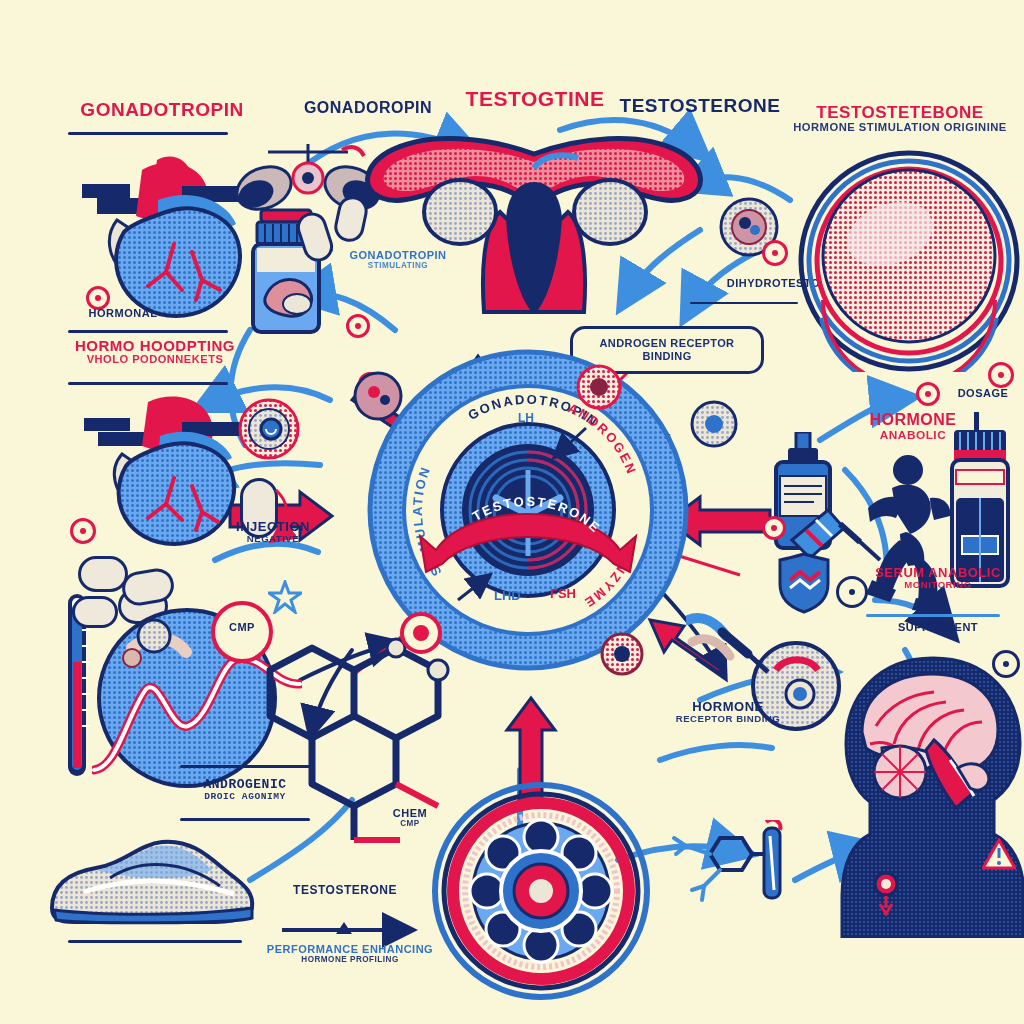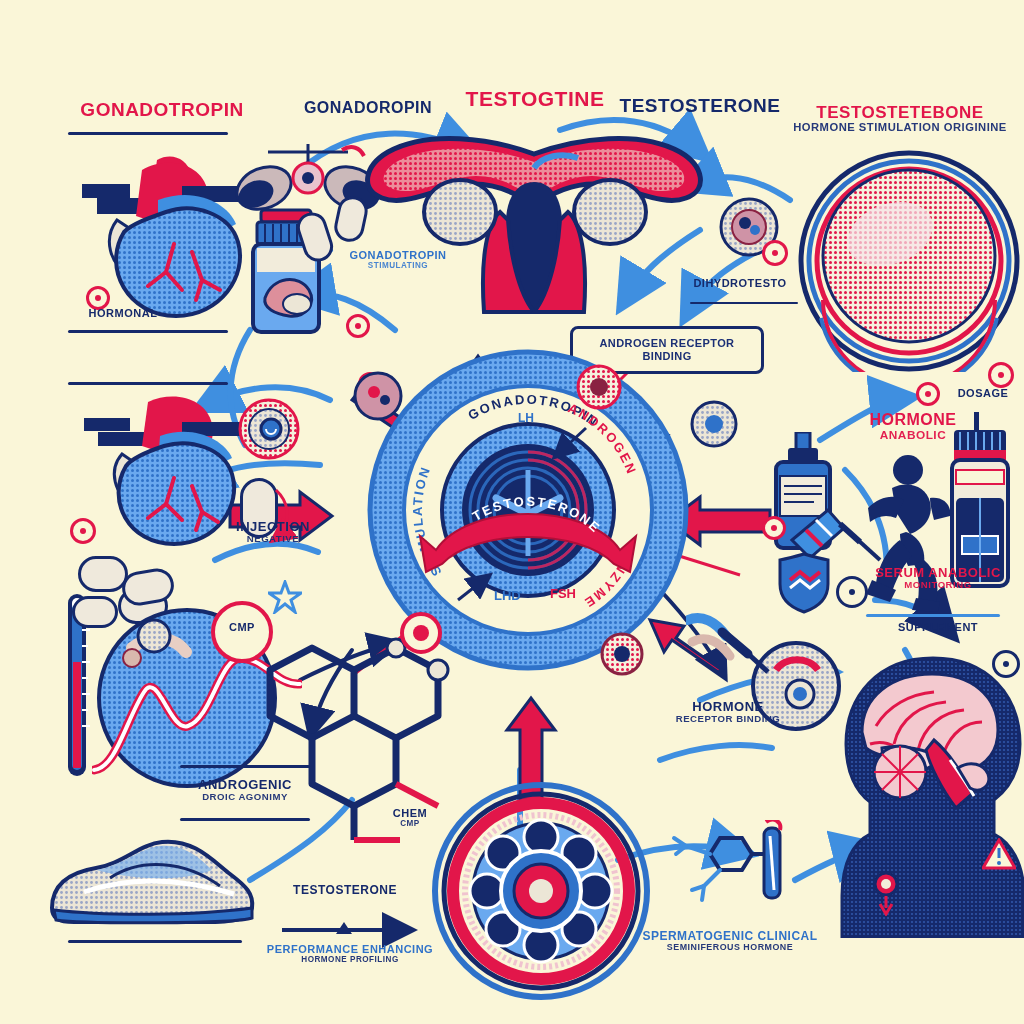--- a/index.html
+++ b/index.html
@@ -13,21 +13,21 @@
   .lbl{position:absolute;text-align:center;line-height:1.05;letter-spacing:.5px;
        text-transform:uppercase;font-weight:700;white-space:nowrap;}
   .lbl.red{color:#e2164a;}
   .lbl.navy{color:#15296b;}
   .lbl.blue{color:#2f72c9;}
   .lbl .sub{display:block;font-size:.74em;font-weight:700;opacity:.95;}
   .lbl .sub.navy{color:#1b2f75;}
   .lbl .sub.red{color:#e2164a;}
   .lbl .sub.blue{color:#3f7fd0;}
   .rule{position:absolute;height:3px;background:#15296b;border-radius:2px;}
-  .boxlbl{position:absolute;border:3px solid #15296b;background:#faf6d8;border-radius:8px;
+  .boxlbl{position:absolute;border:3px solid #15296b;background:#faf6d8;border-radius:15px;
           color:#1b2f75;font-weight:700;font-size:11px;letter-spacing:.4px;text-transform:uppercase;
           display:flex;align-items:center;justify-content:center;text-align:center;line-height:1.15;padding:4px 8px;}
   
   svg.layer{position:absolute;left:0;top:0;width:1024px;height:1024px;pointer-events:none;}
   
   .dots{background-image:radial-gradient(#ffffff 28%,transparent 29%);background-size:5px 5px;}
   
   .badge{position:absolute;border-radius:50%;border:3px solid #e2164a;background:#faf6d8;}
   .badge.b{border-color:#15296b;}
   .badge i{display:block;position:absolute;left:50%;top:50%;width:6px;height:6px;margin:-3px 0 0 -3px;
@@ -145,20 +145,24 @@
   </div>
   <div class="rule" style="left:68px;top:132px;width:160px;"></div>
   <div class="badge" style="left:86px;top:286px;width:18px;height:18px;">
       <i></i>
     </div>
   <div class="lbl navy" style="left:58px;top:308px;width:130px;font-size:11px;text-align:center;">
     <span>HORMONAL</span>
   </div>
 
   <div class="rule" style="left:68px;top:330px;width:160px;"></div>
+  <div class="lbl red" style="left:55px;top:338px;width:200px;font-size:15px;">
+    <span>HORMO HOODPTING</span>
+    <span class="sub red">VHOLO PODONNEKETS</span>
+  </div>
   <div class="rule" style="left:68px;top:382px;width:160px;"></div>
 
   <div style="position:absolute;left:70px;top:388px;width:190px;height:165px;">
     <svg viewBox="0 0 190 165" width="190" height="165">
       <rect x="28" y="44" width="58" height="14" fill="#15296b"></rect>
       <rect x="14" y="30" width="46" height="13" fill="#15296b"></rect>
       <path d="M78,14 c26,-12 58,-4 64,22 c5,22 -12,34 -28,36 l-42,-14z" fill="#e2164a"></path>
       <rect x="112" y="34" width="64" height="14" fill="#15296b"></rect>
       <path d="M90,48 c34,-12 64,4 72,22 l-28,14 l-46,-10z" fill="#3f8fe0"></path>
       <path d="M52,66 c-14,16 -8,42 12,50 l20,-28z" fill="#ece6d6" stroke="#15296b" stroke-width="3"></path>
@@ -247,21 +251,21 @@
       </g>
       <g stroke="#e2164a" stroke-width="6" fill="none">
         <path d="M146,184 L188,206"></path>
           <path d="M104,240 L150,240"></path>
       </g>
       <circle cx="188" cy="70" r="10" fill="#ece6d6" stroke="#15296b" stroke-width="3"></circle>
       <circle cx="146" cy="48" r="9" fill="#ece6d6" stroke="#15296b" stroke-width="3"></circle>
     </svg>
   </div>
   <div class="rule" style="left:180px;top:765px;width:130px;"></div>
-  <div class="lbl navy" style="left:160px;top:778px;width:170px;font-size:13px;">
+  <div class="lbl navy" style="left:160px;top:778px;width:170px;font-size:13px;font-family:Liberation Mono, monospace;">
     <span>ANDROGENIC</span>
     <span class="sub navy">DROIC AGONIMY</span>
   </div>
   <div class="rule" style="left:180px;top:818px;width:130px;"></div>
   <div class="lbl navy" style="left:370px;top:808px;width:80px;font-size:11px;">
     <span>CHEM</span>
     <span class="sub navy">CMP</span>
   </div>
 
   <div style="position:absolute;left:44px;top:830px;width:215px;height:100px;">
@@ -359,21 +363,21 @@
     <svg viewBox="0 0 62 62" width="62" height="62">
       <circle cx="31" cy="31" r="28" fill="url(#halftoneW)" stroke="#15296b" stroke-width="3"></circle>
       <circle cx="31" cy="31" r="17" fill="#cf93a6" stroke="#8a2242" stroke-width="2"></circle>
       <circle cx="27" cy="27" r="6" fill="#15296b"></circle>
         <circle cx="37" cy="34" r="5" fill="#2f72c9"></circle>
     </svg>
   </div>
   <div class="badge" style="left:762px;top:240px;width:20px;height:20px;">
       <i></i>
     </div>
-  <div class="lbl navy" style="left:660px;top:278px;width:160px;font-size:11px;">
+  <div class="lbl navy" style="left:660px;top:278px;width:160px;font-size:11px;text-align:right;">
     <span>DIHYDROTESTO</span>
   </div>
   <div class="rule" style="left:690px;top:302px;width:108px;height:2px;"></div>
 
   <div class="lbl red" style="left:790px;top:104px;width:220px;font-size:17px;">
     <span>TESTOSTETEBONE</span>
     <span class="sub navy" style="font-size:.66em;">HORMONE STIMULATION ORIGININE</span>
   </div>
   <div style="position:absolute;left:798px;top:150px;width:222px;height:222px;">
     <svg viewBox="0 0 222 222" width="222" height="222">
@@ -649,24 +653,20 @@
         <path d="M50,50 L34,66"></path>
           <path d="M34,66 L22,70"></path>
           <path d="M34,66 L32,80"></path>
       </g>
       <path d="M82,34 L96,34" stroke="#15296b" stroke-width="4"></path>
       <rect x="94" y="8" width="16" height="70" rx="7" fill="#2f72c9" stroke="#15296b" stroke-width="3"></rect>
       <path d="M100,16 L104,70" stroke="#fff" stroke-width="3"></path>
       <path d="M96,2 C104,-4 112,2 110,10" fill="none" stroke="#e2164a" stroke-width="4"></path>
     </svg>
   </div>
-  <div class="lbl blue" style="left:620px;top:930px;width:220px;font-size:12px;">
-    <span>SPERMATOGENIC CLINICAL</span>
-    <span class="sub navy">SEMINIFEROUS HORMONE</span>
-  </div>
 
   <div style="position:absolute;left:838px;top:648px;width:190px;height:290px;">
     <svg viewBox="0 0 190 290" width="190" height="290">
       <path d="M95,10 C40,10 8,48 8,96 C8,124 18,144 32,154 L32,186 C16,194 4,214 4,248 L4,290 L186,290 L186,248
                C186,214 172,194 156,186 L156,152 C172,140 182,122 182,96 C182,48 150,10 95,10z" fill="url(#halftoneN)" stroke="#15296b" stroke-width="3"></path>
       <path d="M24,84 C24,48 54,26 94,26 C134,26 160,48 160,82 C160,104 148,116 136,120
                C120,126 100,124 86,118 C66,110 40,110 28,100 z" fill="#f3c9cf" stroke="#15296b" stroke-width="3"></path>
       <g fill="none" stroke="#e2164a" stroke-width="3">
         <path d="M38,78 C50,58 72,46 96,44"></path>
           <path d="M56,96 C62,70 84,56 108,54"></path>

